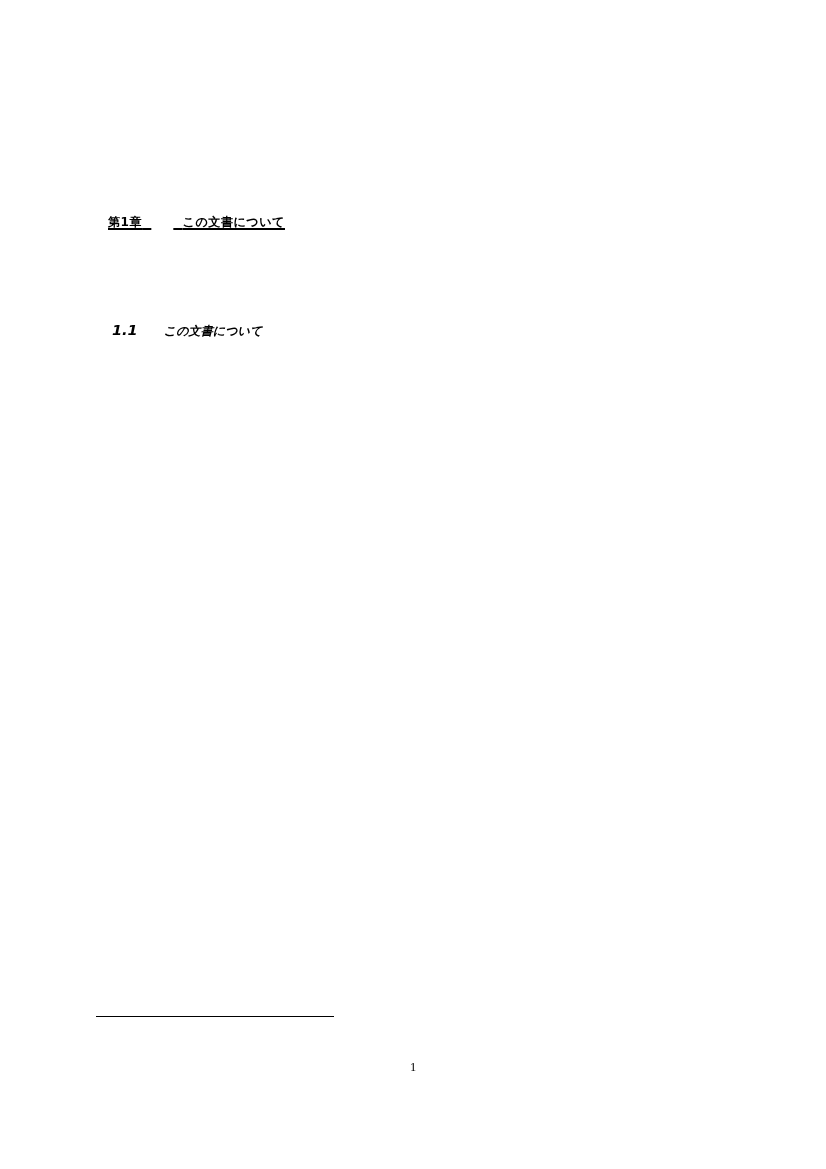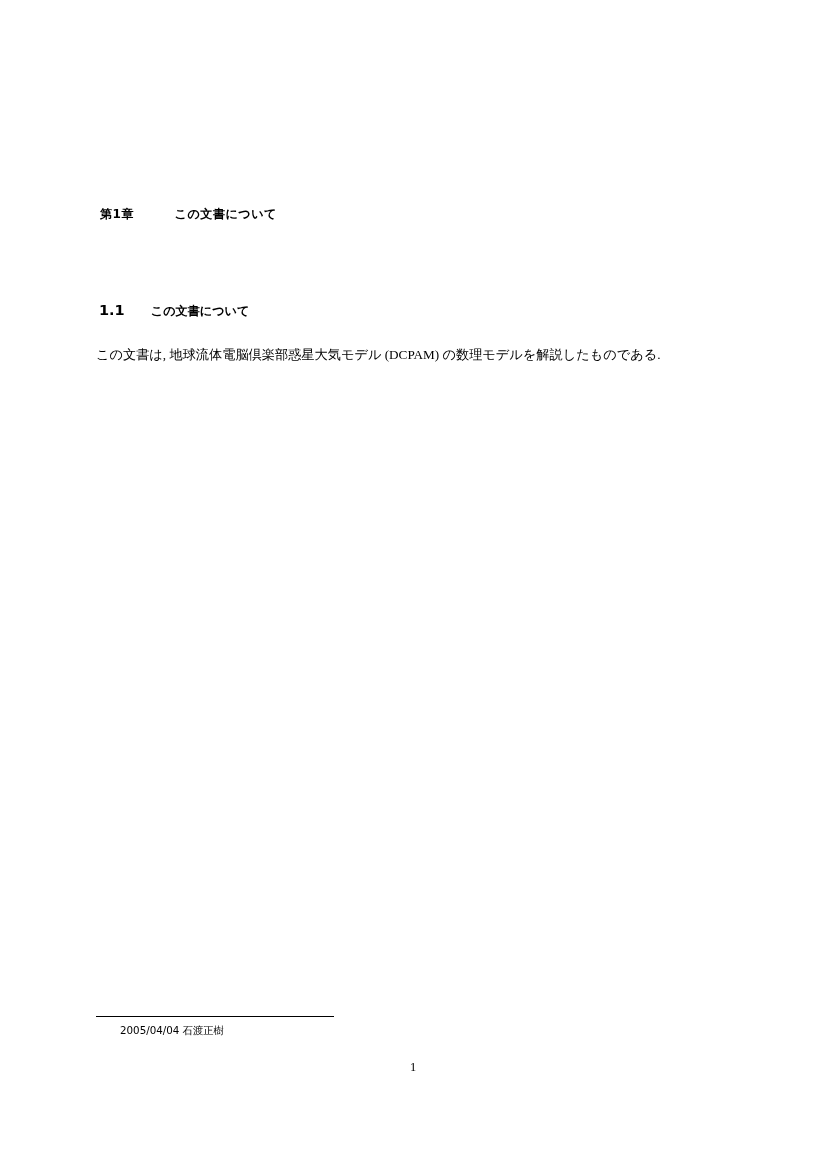--- a/index.html
+++ b/index.html
@@ -23,38 +23,40 @@
     position: absolute;
     left: 96px;
     top: 0;
     width: 636px;
   }
   .chapter-title {
     font-family: "DejaVu Sans", sans-serif;
     font-weight: bold;
     font-size: 25px;
     letter-spacing: 0.5px;
-    margin: 4px;
+    margin: 12px;
     padding-top: 190px;
     line-height: 1.25;
+    text-decoration: underline;
   }
   .chapter-title .chap-num {
     white-space: nowrap;
   }
   .chapter-title .chap-gap {
     display: inline-block;
     width: 22px;
   }
   .section-title {
     font-family: "DejaVu Sans", sans-serif;
     font-weight: bold;
     font-size: 14.5px;
-    margin: 3px;
+    margin: 16px;
     padding-top: 72px;
     line-height: 1.3;
+    font-style: italic;
   }
   .section-title .sec-gap {
     display: inline-block;
     width: 16px;
   }
   p.body-text {
     font-family: "Liberation Serif", serif;
     font-size: 13.2px;
     line-height: 1.5;
     margin: 0;
@@ -112,27 +114,23 @@
       <span class="chap-gap"></span>
       <span class="jp">この文書について</span>
     </h1>
 
     <h2 class="section-title">
       <span>1.1</span>
       <span class="sec-gap"></span>
       <span class="jp">この文書について</span>
     </h2>
 
-    <p class="body-text jp">この文書は, 地球流体電脳倶楽部惑星大気モデル (DCPAM) の数理モデルを解説したものである.</p>
 
 
   </div>
 
   <div class="footnote-area">
     <div class="footnote-rule"></div>
-    <div class="footnote-text">
-      <span class="fn-jp">2005/04/04 石渡正樹</span>
-    </div>
   </div>
 
   <div class="page-number">1</div>
 
 </div>
 
 </body></html>

